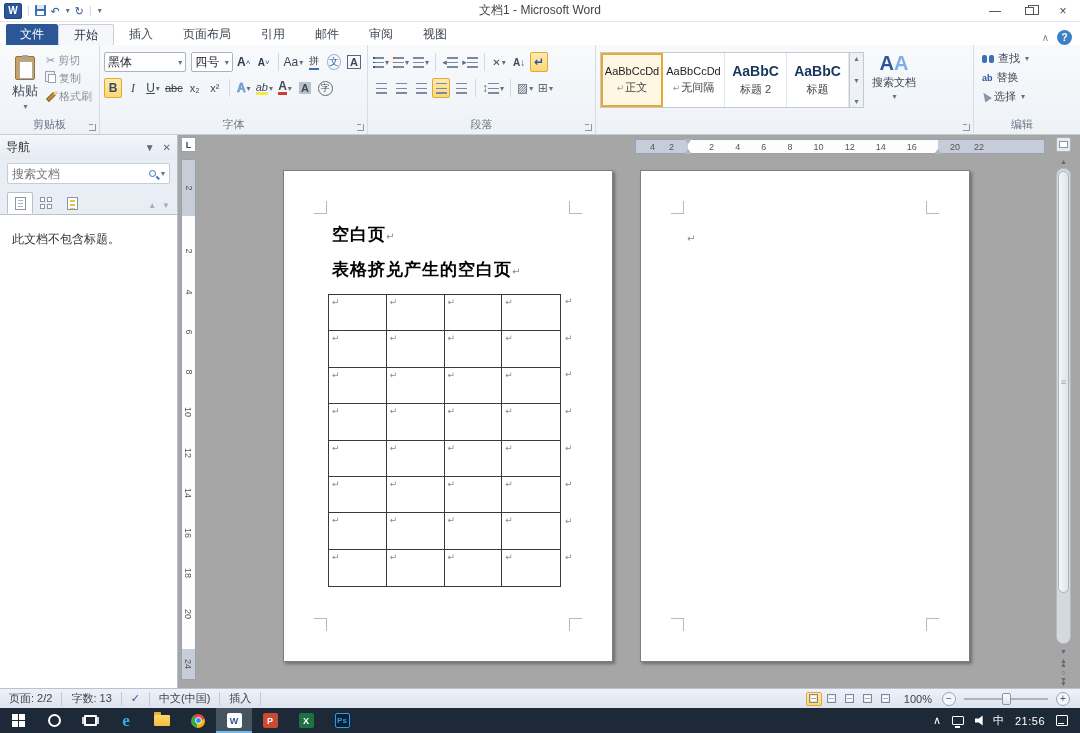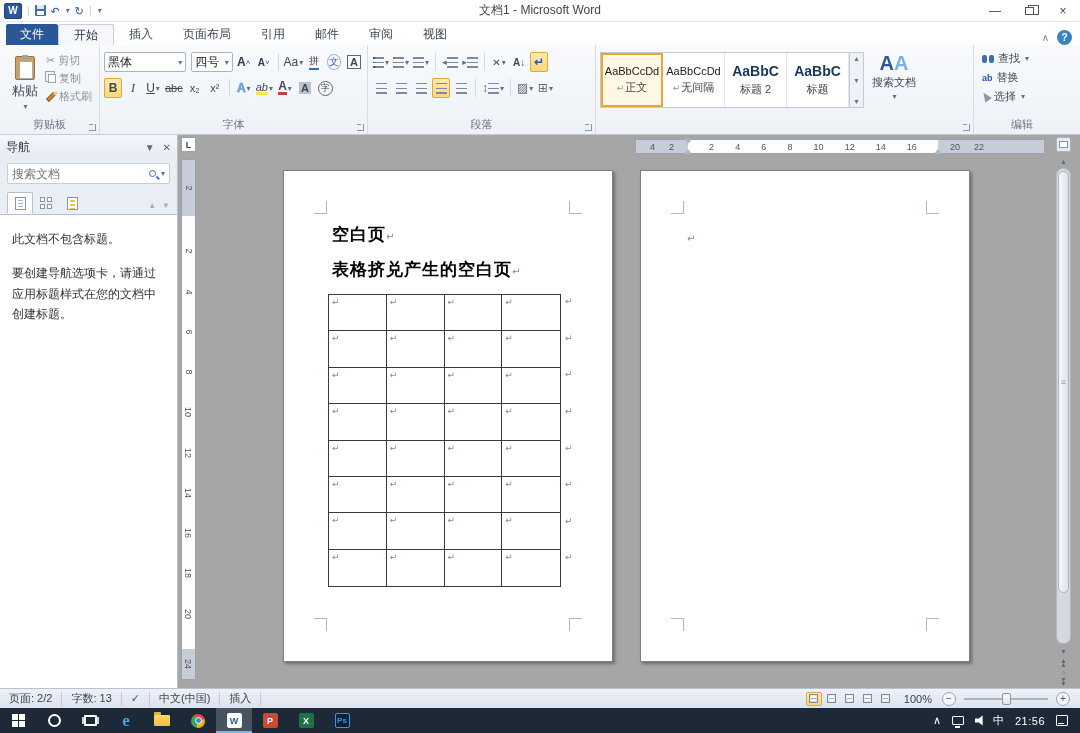--- a/index.html
+++ b/index.html
@@ -573,21 +573,20 @@
         <span class="ntab">
             <span class="docic hi"></span>
           </span>
         <span class="ntabspacer">
           <span>▲</span>
           <span>▼</span>
         </span>
       </div>
       <div class="navbody">
         <p>此文档不包含标题。</p>
-        <p>要创建导航选项卡，请通过应用标题样式在您的文档中创建标题。</p>
       </div>
     </div>
 
     <div class="tabselector">L</div>
 
     <div class="hruler">
       <div class="hr-gray left">
           <span class="hrnum">4</span>
           <span class="hrnum">2</span>
         </div>

